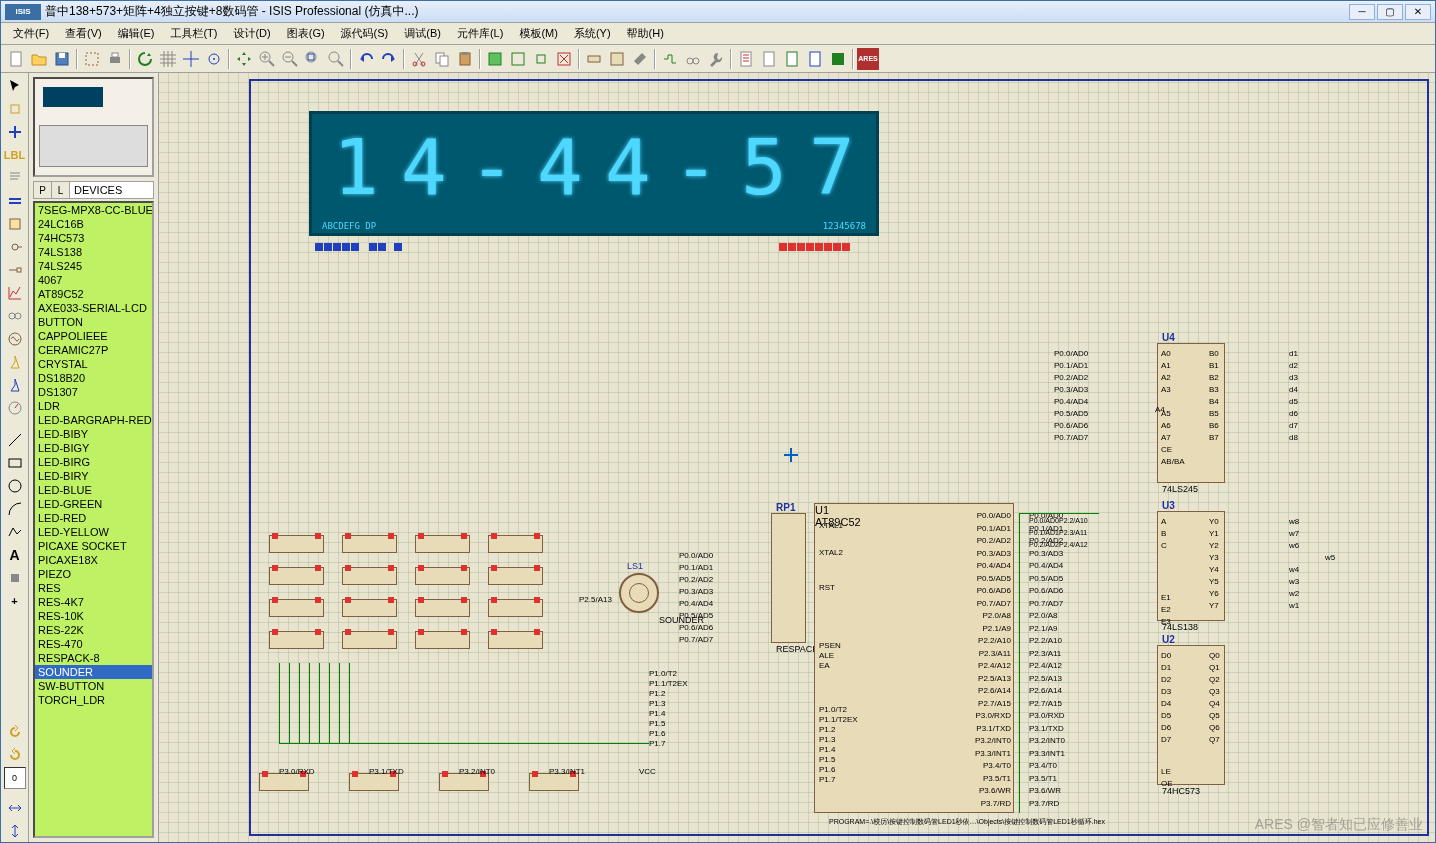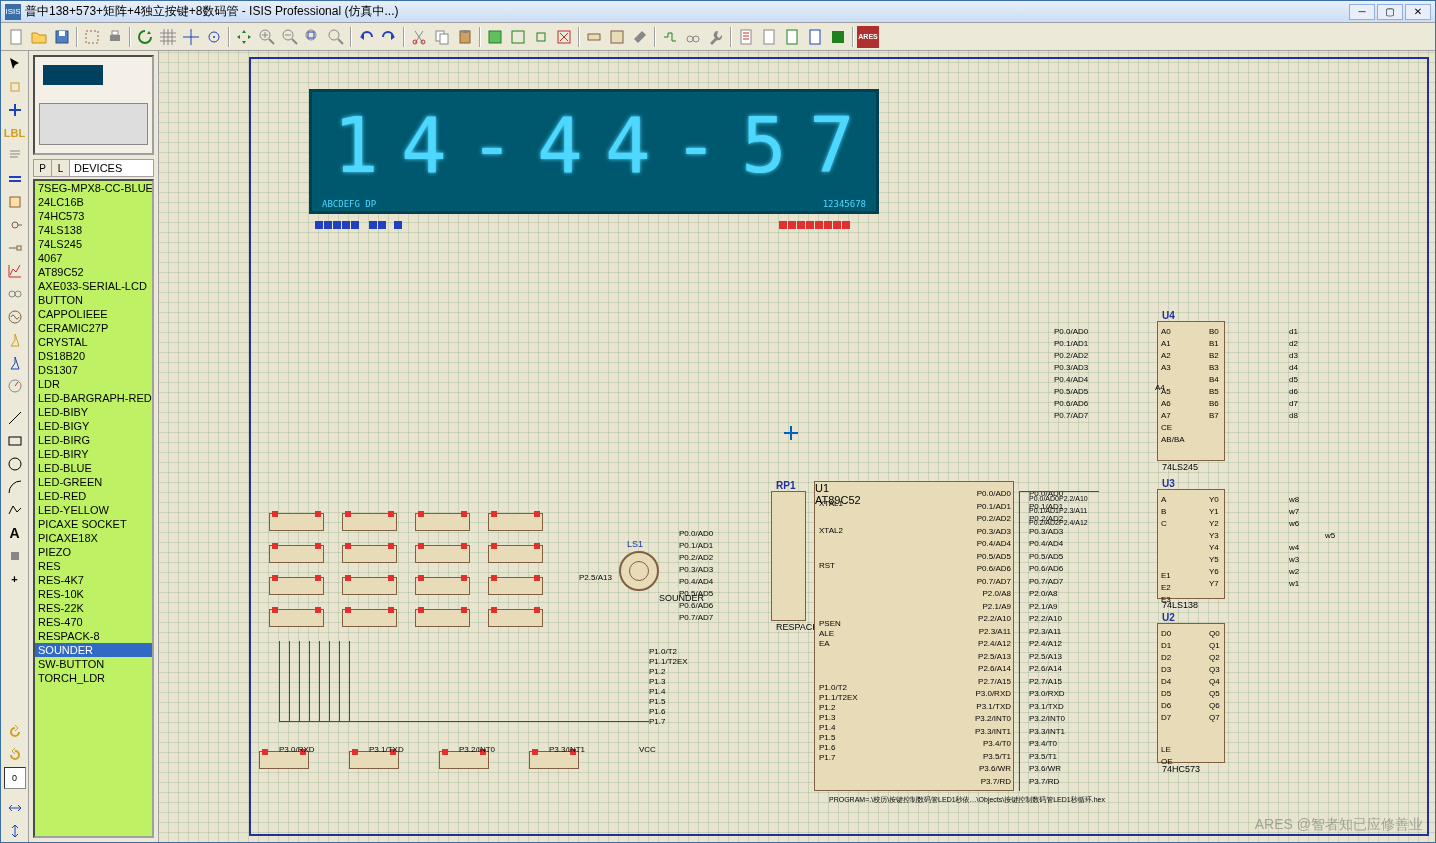--- a/index.html
+++ b/index.html
@@ -1,19 +1,19 @@
 <!DOCTYPE html>
 <html><head>
 <meta charset="utf-8">
 <style>
 *{margin:0;padding:0;box-sizing:border-box;font-family:Tahoma,Arial,sans-serif;font-size:11px;}
 body{background:#d4d0c8;overflow:hidden;}
 .window{width:1436px;height:843px;display:flex;flex-direction:column;border:1px solid #3a6ea5;}
 .titlebar{height:22px;background:linear-gradient(to bottom,#e8eff8,#cbdef6);display:flex;align-items:center;padding:0 4px;border-bottom:1px solid #a0a0a0;}
-.titlebar .icon{width:16px;height:16px;background:#3a6ea5;margin-right:4px;display:inline-flex;align-items:center;justify-content:center;color:#fff;font-size:8px;font-weight:normal;}
+.titlebar .icon{width:36px;height:16px;background:#3a6ea5;margin-right:4px;display:inline-flex;align-items:center;justify-content:center;color:#fff;font-size:8px;font-weight:bold;}
 .titlebar .title{flex:1;color:#000;font-size:12px;}
 .winbtns{display:flex;gap:2px;}
 .winbtn{width:26px;height:16px;background:#e8eff8;border:1px solid #90b0da;display:flex;align-items:center;justify-content:center;font-size:10px;cursor:pointer;}
 .menubar{height:22px;background:#ece9d8;display:flex;align-items:center;padding:0 4px;border-bottom:1px solid #a0a0a0;}
 .menubar .menuitem{padding:2px 8px;cursor:pointer;}
 .toolbar{height:28px;background:#ece9d8;display:flex;align-items:center;padding:0 4px;border-bottom:1px solid #a0a0a0;gap:1px;}
 .toolbtn{width:22px;height:22px;border:1px solid transparent;display:flex;align-items:center;justify-content:center;cursor:pointer;}
 .toolsep{width:2px;height:20px;border-left:1px solid #a0a0a0;border-right:1px solid #fff;margin:0 2px;}
 .ticon{width:16px;height:16px;display:inline-block;}
 .main{flex:1;display:flex;overflow:hidden;}
@@ -73,20 +73,34 @@
   <div class="titlebar">
     <span class="icon">ISIS</span>
     <span class="title">普中138+573+矩阵+4独立按键+8数码管 - ISIS Professional (仿真中...)</span>
     <div class="winbtns">
       <div class="winbtn">─</div>
       <div class="winbtn">▢</div>
       <div class="winbtn">✕</div>
     </div>
   </div>
 
+  <div class="menubar">
+    <span class="menuitem">文件(F)</span>
+    <span class="menuitem">查看(V)</span>
+    <span class="menuitem">编辑(E)</span>
+    <span class="menuitem">工具栏(T)</span>
+    <span class="menuitem">设计(D)</span>
+    <span class="menuitem">图表(G)</span>
+    <span class="menuitem">源代码(S)</span>
+    <span class="menuitem">调试(B)</span>
+    <span class="menuitem">元件库(L)</span>
+    <span class="menuitem">模板(M)</span>
+    <span class="menuitem">系统(Y)</span>
+    <span class="menuitem">帮助(H)</span>
+  </div>
 
   <div class="toolbar">
     <div class="toolbtn">
         <svg class="ticon" viewBox="0 0 16 16">
           <rect x="3" y="1" width="10" height="14" fill="#fff" stroke="#888"></rect>
         </svg>
       </div>
     <div class="toolbtn">
         <svg class="ticon" viewBox="0 0 16 16">
           <path d="M1 4h5l2 2h7v8H1z" fill="#ffd060" stroke="#c09020"></path>

